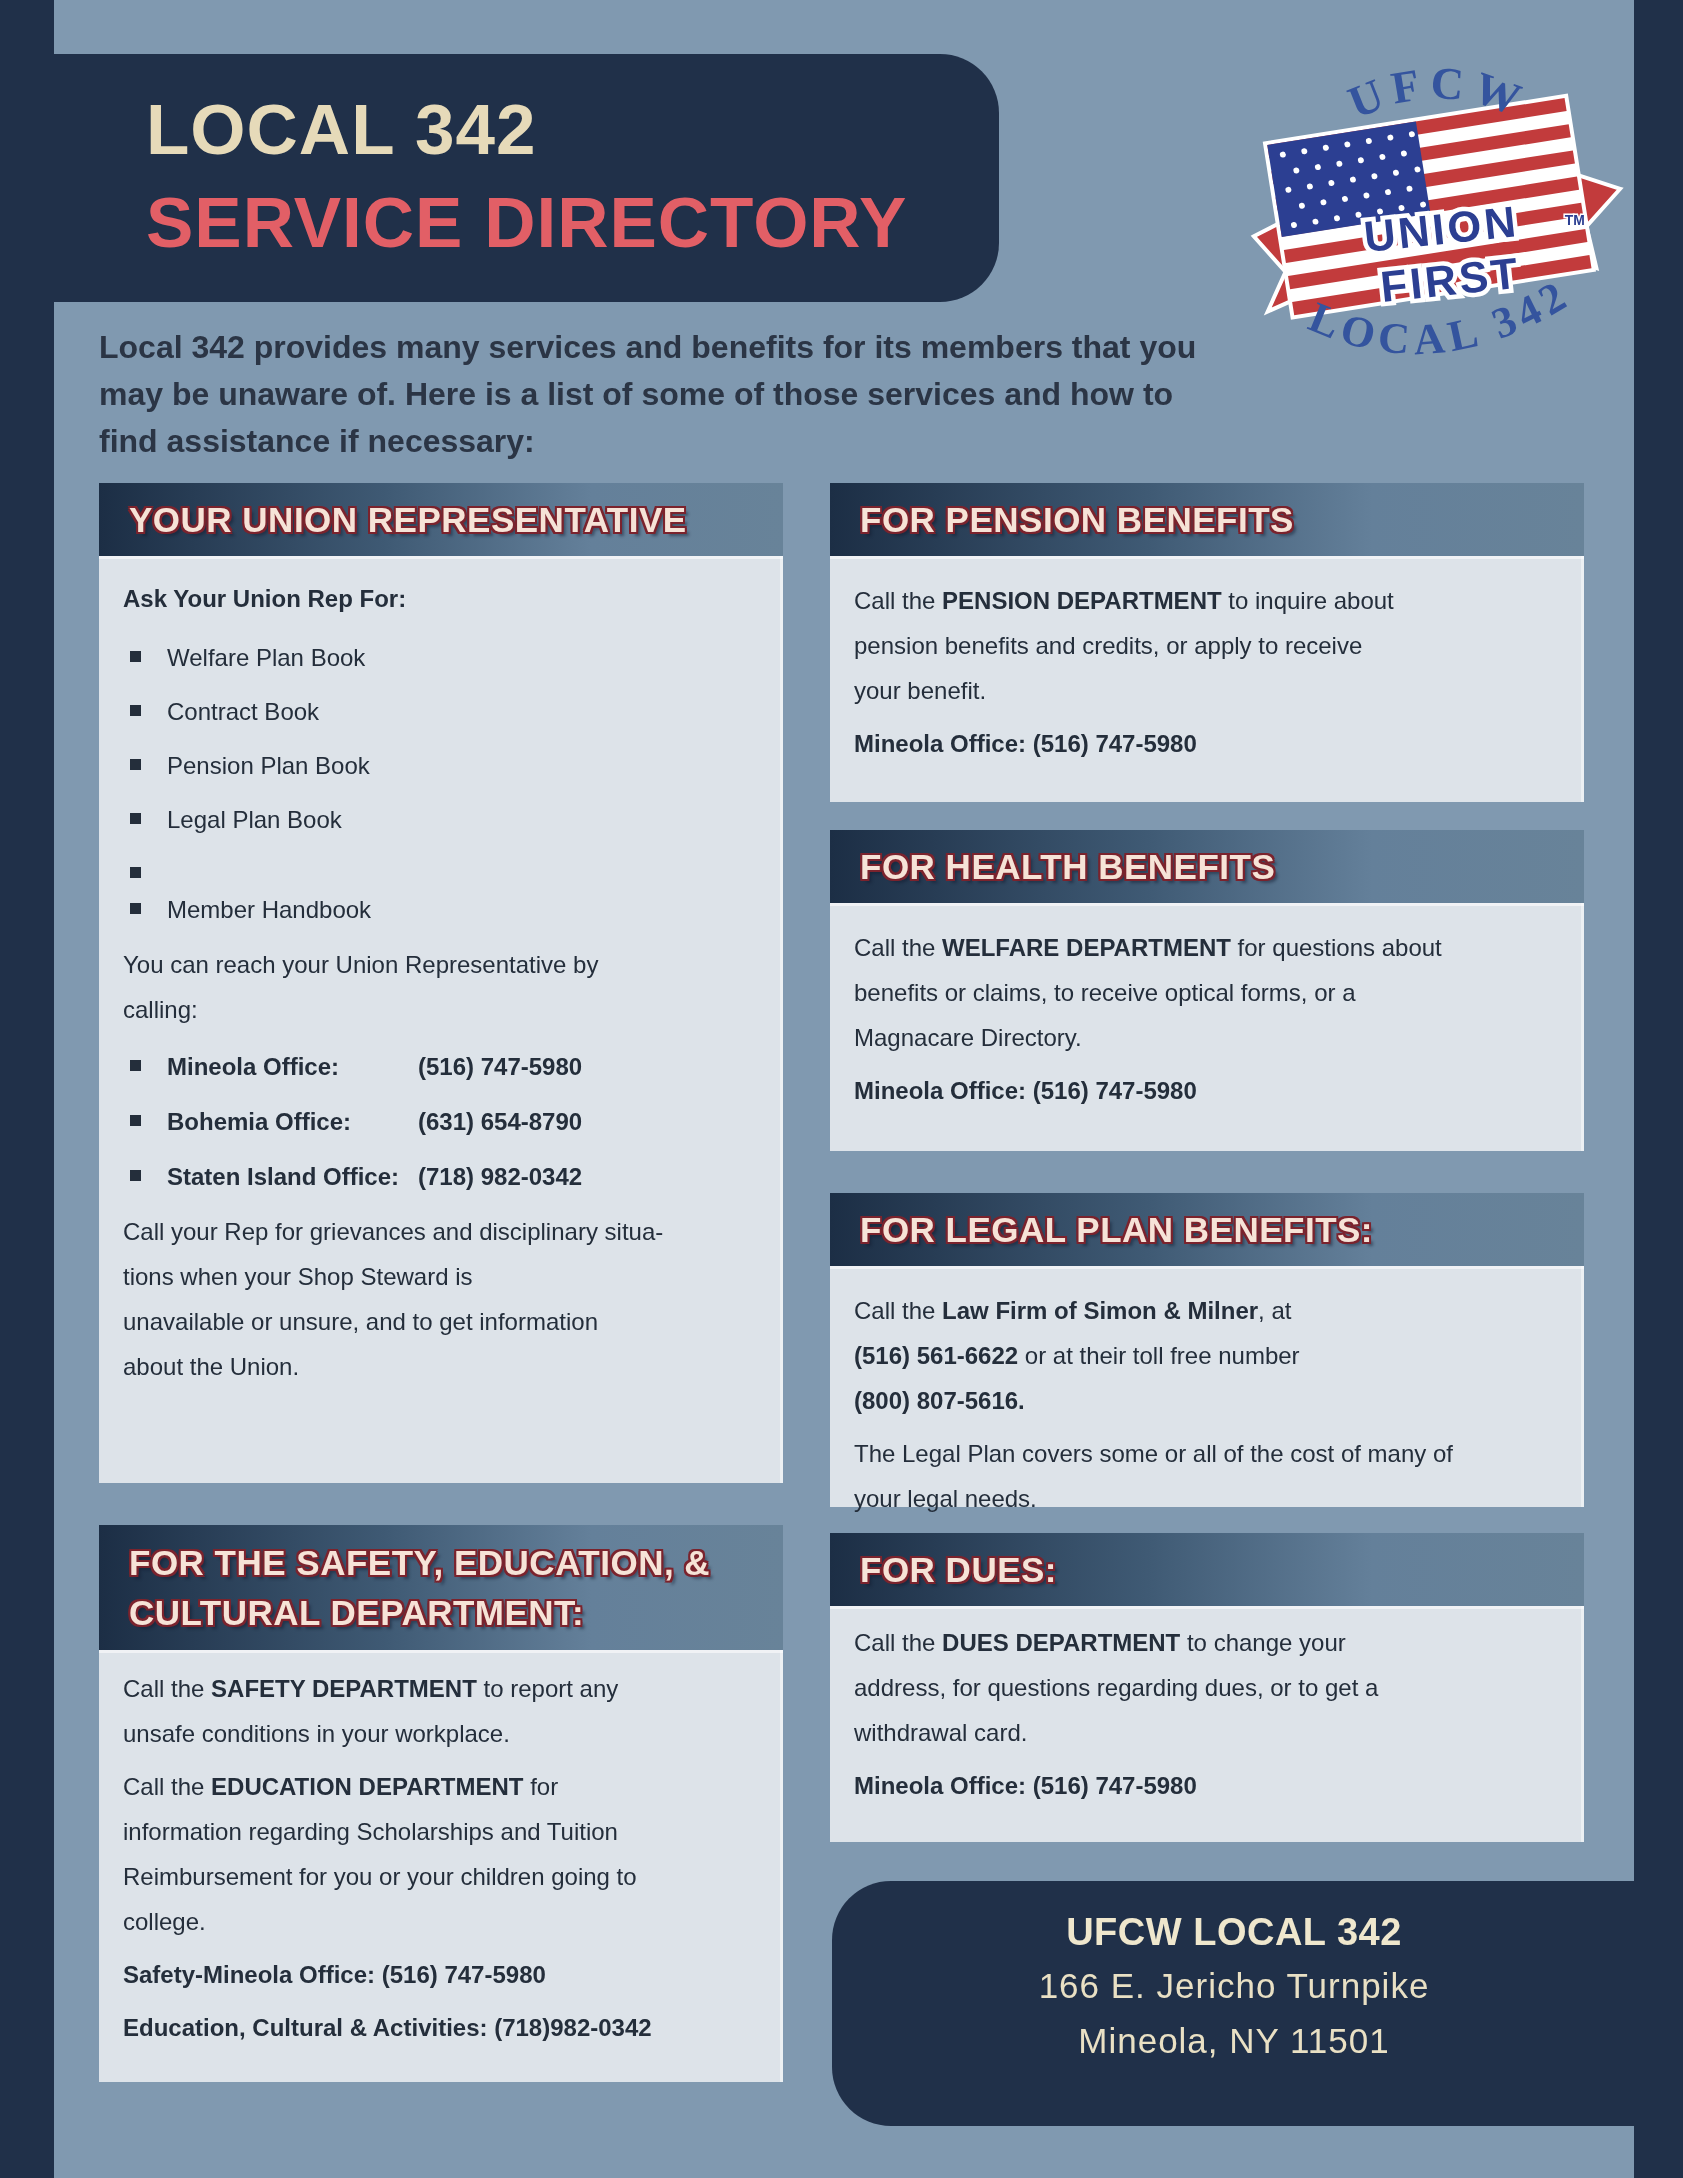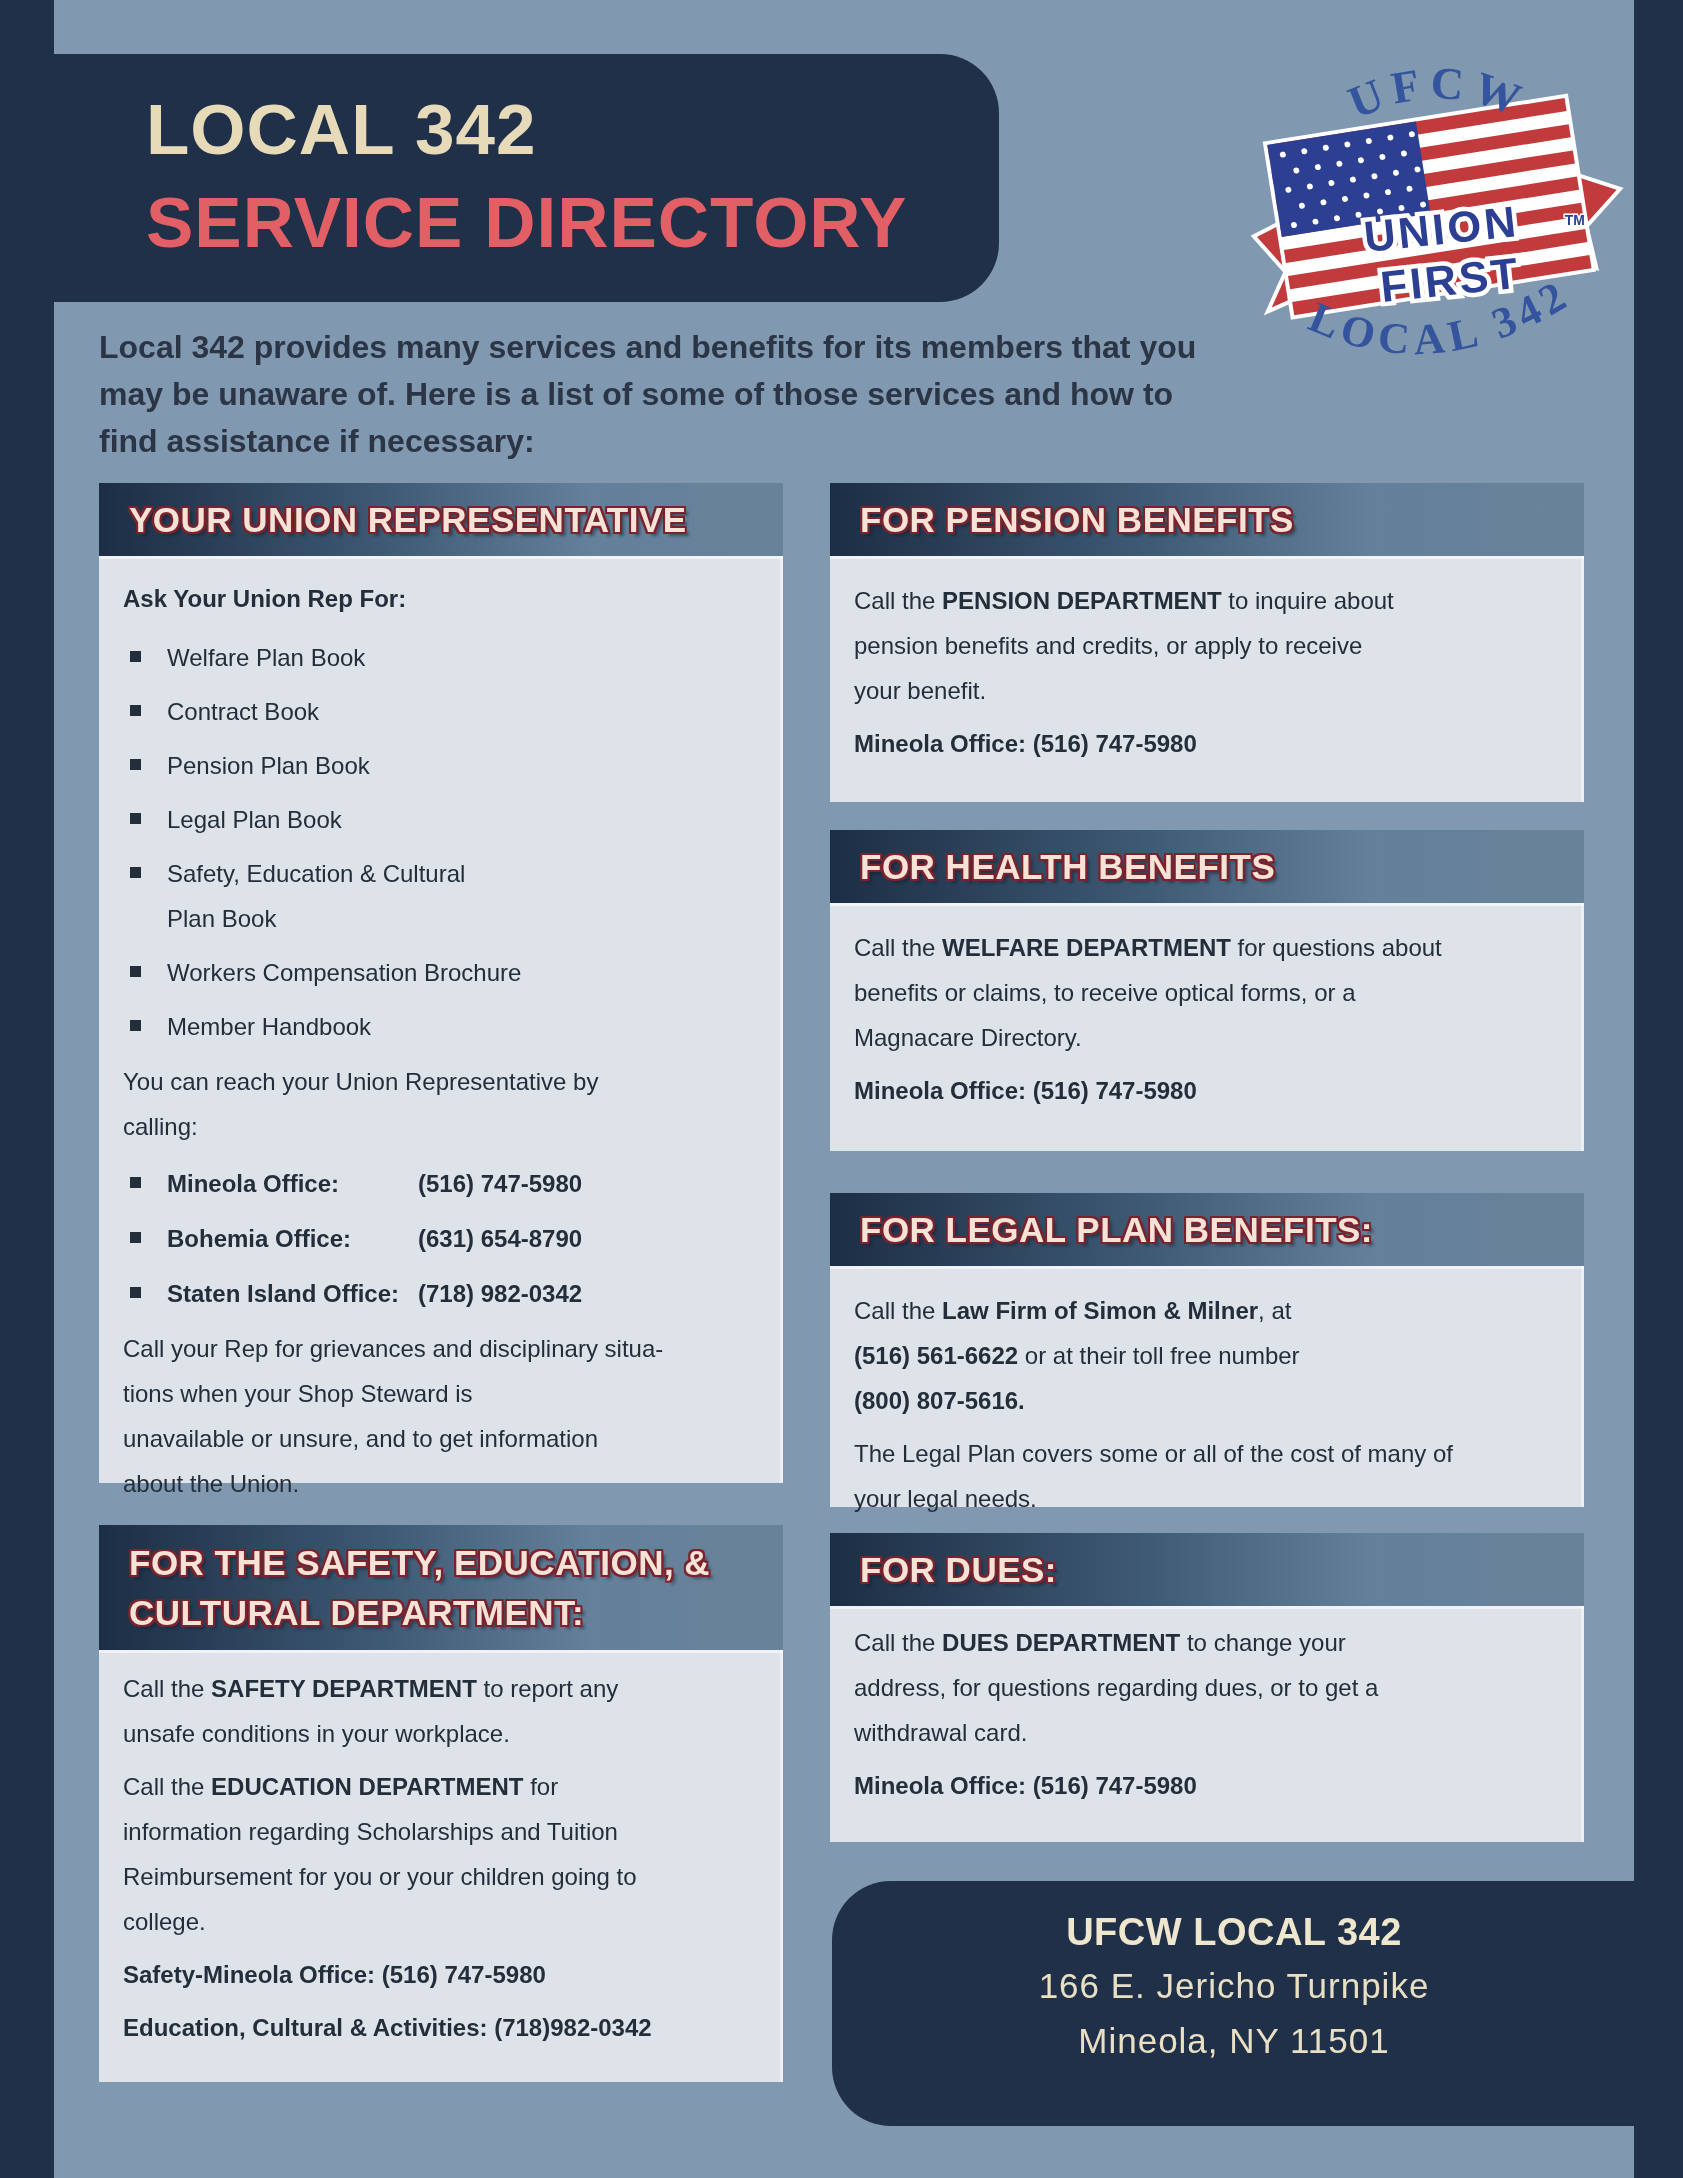--- a/index.html
+++ b/index.html
@@ -185,26 +185,20 @@
         <li>
           <span class="sq"></span>
           <span class="it">Pension Plan Book</span>
         </li>
         <li>
           <span class="sq"></span>
           <span class="it">Legal Plan Book</span>
         </li>
         <li>
           <span class="sq"></span>
-          <span class="it">Safety, Education &amp; Cultural
-Plan Book</span>
-        </li>
-        <li>
-          <span class="sq"></span>
-          <span class="it">Workers Compensation Brochure</span>
         </li>
         <li>
           <span class="sq"></span>
           <span class="it">Member Handbook</span>
         </li>
       </ul>
     <p class="reach prewrap">You can reach your Union Representative by
 calling:</p>
     <ul class="offices">
         <li>

